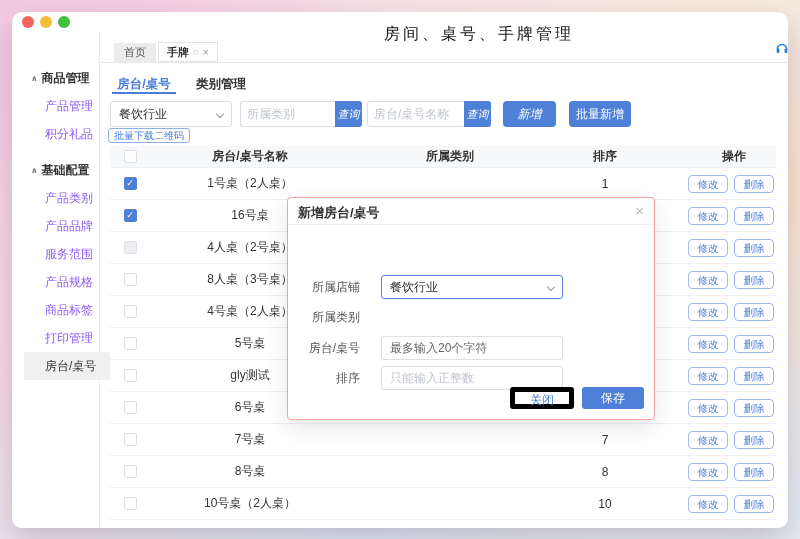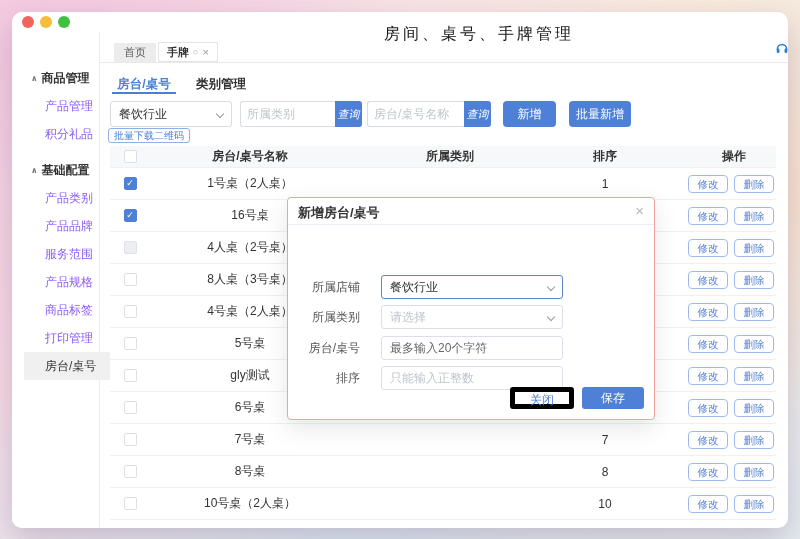--- a/index.html
+++ b/index.html
@@ -62,21 +62,21 @@
   .chev { position:absolute; right:8px; top:9px; width:6px; height:6px; border-right:1.4px solid #999; border-bottom:1.4px solid #999; transform:rotate(45deg); }
   .igroup { display:flex; }
   .g1 { left:228px; width:122px; }
   .g2 { left:355px; width:124px; }
   .igroup input { flex:1; min-width:0; border:1px solid #d9dce3; border-right:none; border-radius:3px 0 0 3px;
                   padding:0 6px; font-size:12px; color:#333; outline:none; font-family:inherit; }
   .igroup input::placeholder { color:#bfc4cc; }
   .btn-q { width:27px; background:#4e80d8; color:#fff; border:none; border-radius:0 3px 3px 0;
            font-size:11px; cursor:pointer; font-family:inherit; padding:0;font-style:italic; }
   .btn-blue { background:#4e80d8; color:#fff; border:none; border-radius:4px; font-size:12px; cursor:pointer; font-family:inherit; }
-  .b-add { left:491px; width:53px; }
+  .b-add { left:491px; width:53px;font-style:italic; }
   .b-batch { left:557px; width:62px; }
   .chip { position:absolute; left:96px; top:116px; height:15px; line-height:13px; padding:0 5px;
           border:1px solid #8fb0e6; border-radius:3px; color:#4e80d8; font-size:10px; background:#fff; cursor:pointer; }
 
   
   .table { position:absolute; left:98px; top:134px; width:666px; }
   .thead { display:flex; height:22px; align-items:center; background:#f7f8fa; border-bottom:1px solid #eef0f4;
            font-size:12px; font-weight:700; color:#333; }
   .trow { display:flex; height:32px; align-items:center; border-bottom:1px solid #eef0f4; font-size:12px; color:#333; background:#fff; }
   .c1 { width:40px; display:flex; justify-content:center; }
@@ -305,24 +305,20 @@
       </div>
       <div class="m-row r1">
         <span class="m-label">所属店铺</span>
         <div class="m-field blue">
           <span>餐饮行业</span>
           <span class="chev"></span>
         </div>
       </div>
       <div class="m-row r2">
         <span class="m-label">所属类别</span>
-        <div class="m-field">
-          <span style="color:#c0c4cc">请选择</span>
-          <span class="chev"></span>
-        </div>
       </div>
       <div class="m-row r3">
         <span class="m-label">房台/桌号</span>
         <input class="m-input dark" placeholder="最多输入20个字符" style="">
       </div>
       <div class="m-row r4">
         <span class="m-label">排序</span>
         <input class="m-input lite" placeholder="只能输入正整数" style="">
       </div>
       <div class="m-foot">

